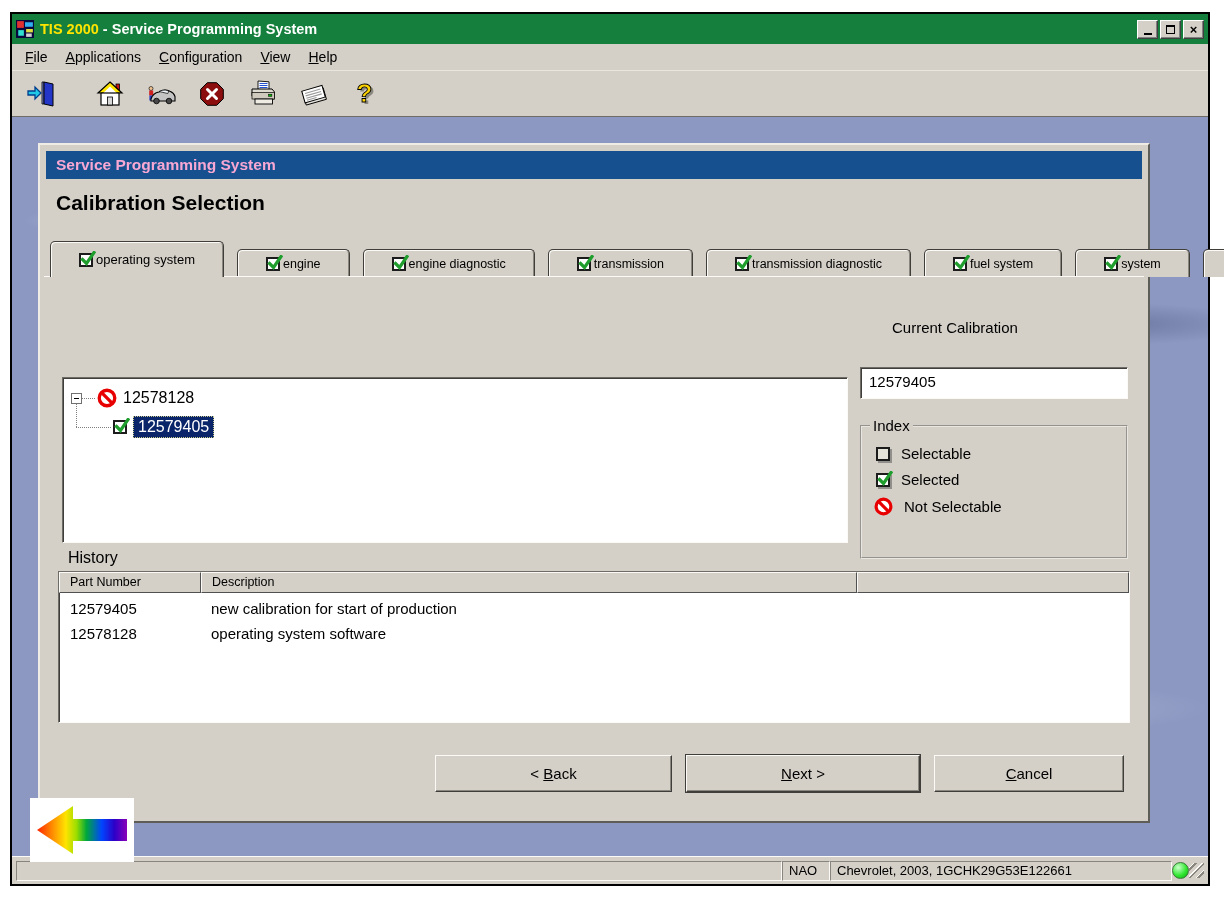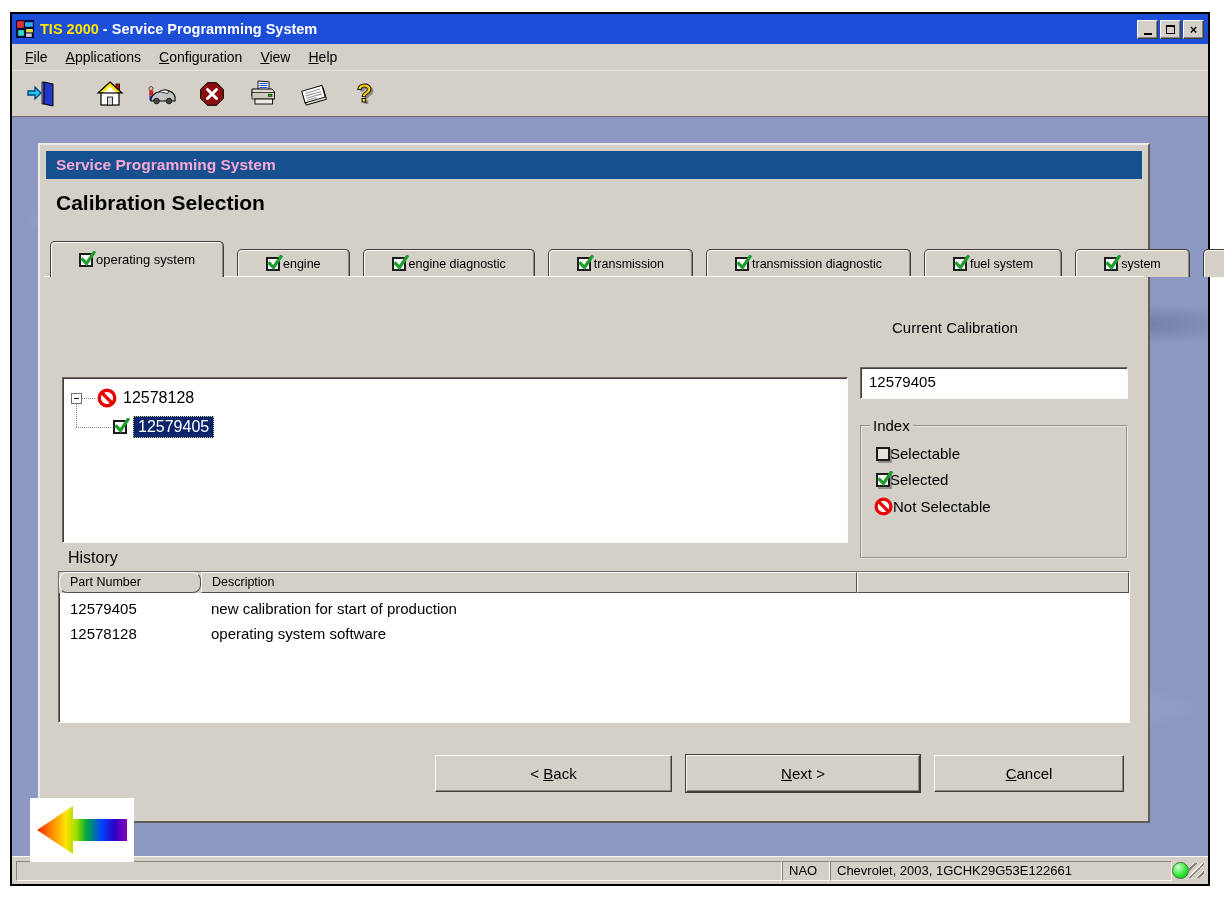--- a/index.html
+++ b/index.html
@@ -15,21 +15,21 @@
 
   
   .window {
     position: absolute; left: 10px; top: 12px;
     width: 1200px; height: 874px;
     border: 2px solid #000;
     background: #d4d0c8;
     display: flex; flex-direction: column;
   }
   .titlebar {
-    height: 30px; background: #1d4ed8;
+    height: 30px; background: #15803d;
     display: flex; align-items: center; gap: 6px;
     padding: 0 4px; flex: none;
   }
   .app-icon { width: 18px; height: 18px; flex: none; }
   .title-text { flex: 1; font-size: 14.5px; font-weight: bold; color: #fff; white-space: nowrap; overflow: hidden; }
   .title-app { color: #ffe400; }
   .winbtns { display: flex; gap: 2px; }
   .winbtn {
     width: 21px; height: 19px; background: #d4d0c8;
     border: 1px solid; border-color: #fff #404040 #404040 #fff;
@@ -133,38 +133,38 @@
   .tree-label { margin-left: 6px; font-size: 16px; }
   .tree-label.selected { background: #0a246a; color: #fff; padding: 2px 5px; outline: 1px dotted #c9c98a; outline-offset: -1px; }
   .noentry18 { width: 20px; height: 20px; flex: none; margin-left: 2px; }
 
   
   .index-group {
     position: absolute; left: 820px; top: 140px; width: 268px; height: 142px;
     border: 2px groove #e9e6df; padding-top: 2px;
   }
   .index-group legend { font-size: 15px; margin-left: 8px; padding: 0 3px; }
-  .legend-row { display: flex; align-items: center; margin: 9px 0 0 14px; font-size: 15px; }
+  .legend-row { display: flex; align-items: center; gap: 11px; margin: 9px 0 0 14px; font-size: 15px; }
   .legend-row svg.noentry { width: 19px; height: 19px; margin-left: -2px; }
 
   
   .history-label { position: absolute; left: 28px; top: 272px; font-size: 16px; }
   .history-table {
     position: absolute; left: 18px; top: 294px; width: 1072px; height: 152px;
     background: #fff;
     border: 1px solid #6e6c67; border-right-color: #fbfaf7; border-bottom-color: #fbfaf7;
     box-shadow: inset 1px 1px 0 #403e3a;
     overflow: hidden;
   }
   .ht-header { display: flex; height: 21px; background: #d4d0c8; font-size: 12.5px; }
   .ht-hcell {
     border: 1px solid; border-color: #fbfaf7 #505050 #505050 #fbfaf7;
     padding: 2px 0 2px 10px; white-space: nowrap; overflow: hidden;
   }
-  .ht-hcell.c1 { width: 142px; flex: none; border-radius: 8px; }
+  .ht-hcell.c1 { width: 142px; flex: none; }
   .ht-hcell.c2 { width: 656px; flex: none; }
   .ht-hcell.cf { flex: 1; }
   .ht-row { display: flex; align-items: center; height: 25px; font-size: 15px; }
   .ht-row .c1 { width: 142px; flex: none; padding-left: 11px; }
   .ht-row .c2 { padding-left: 10px; }
   .ht-rows { padding-top: 3px; }
 
   
   .btn {
     position: absolute; top: 478px; height: 37px;

